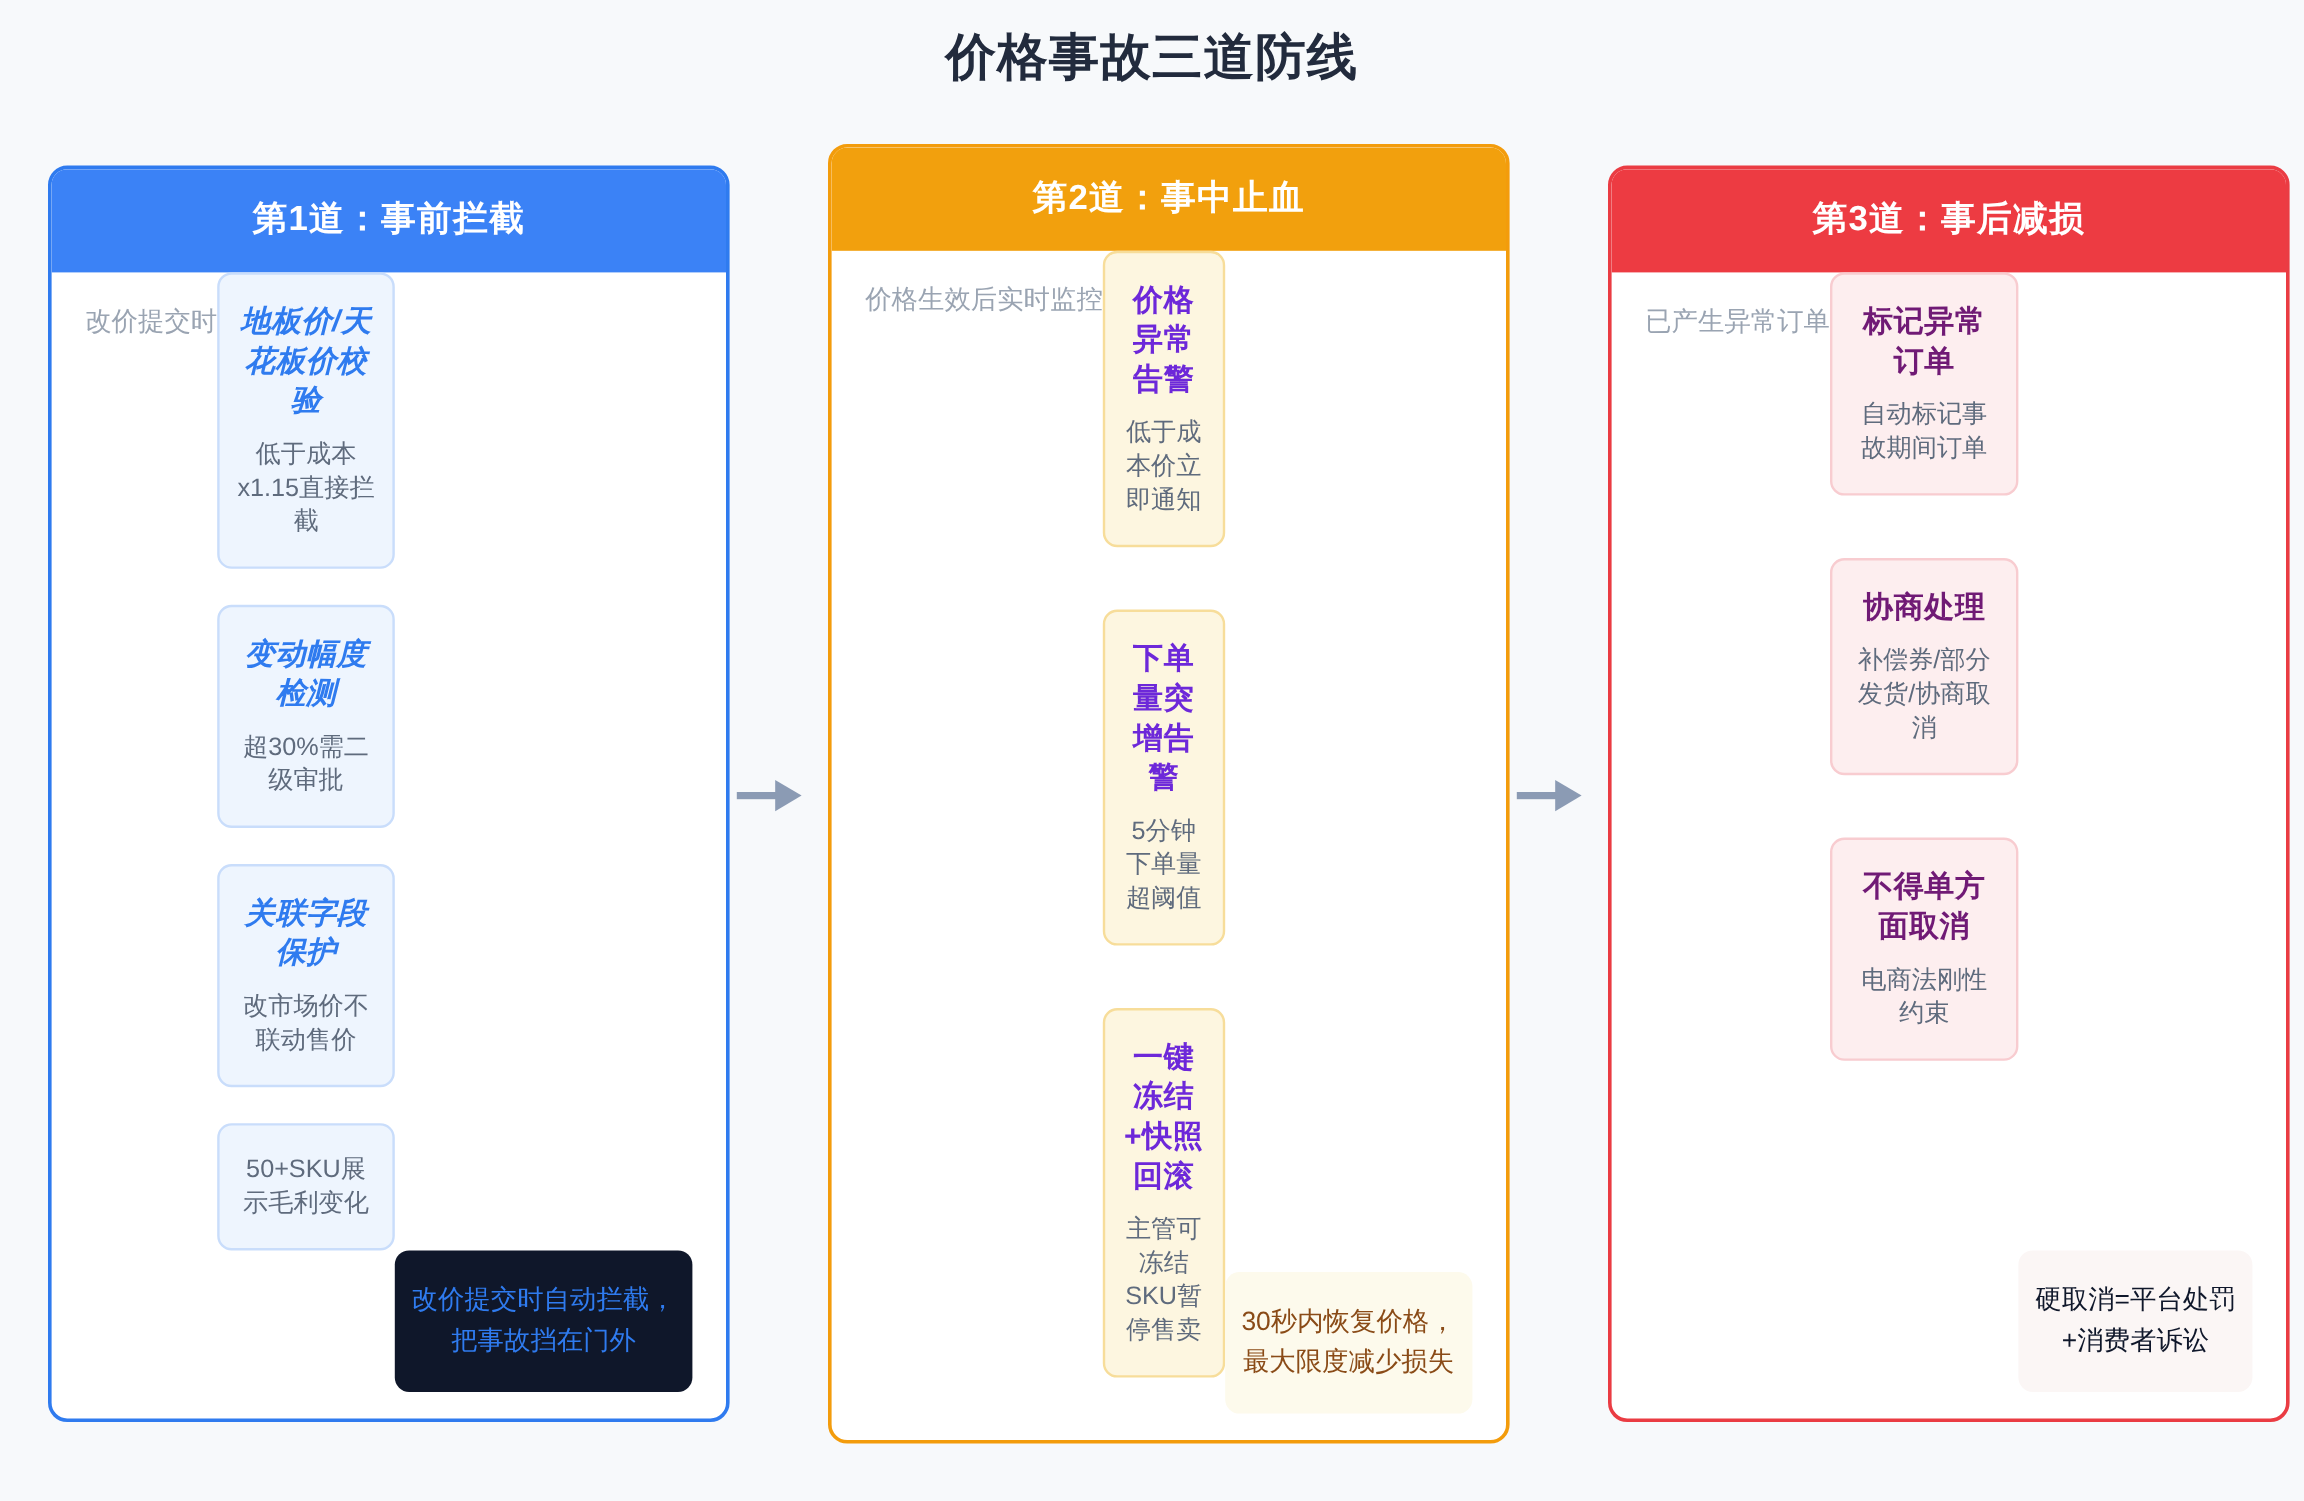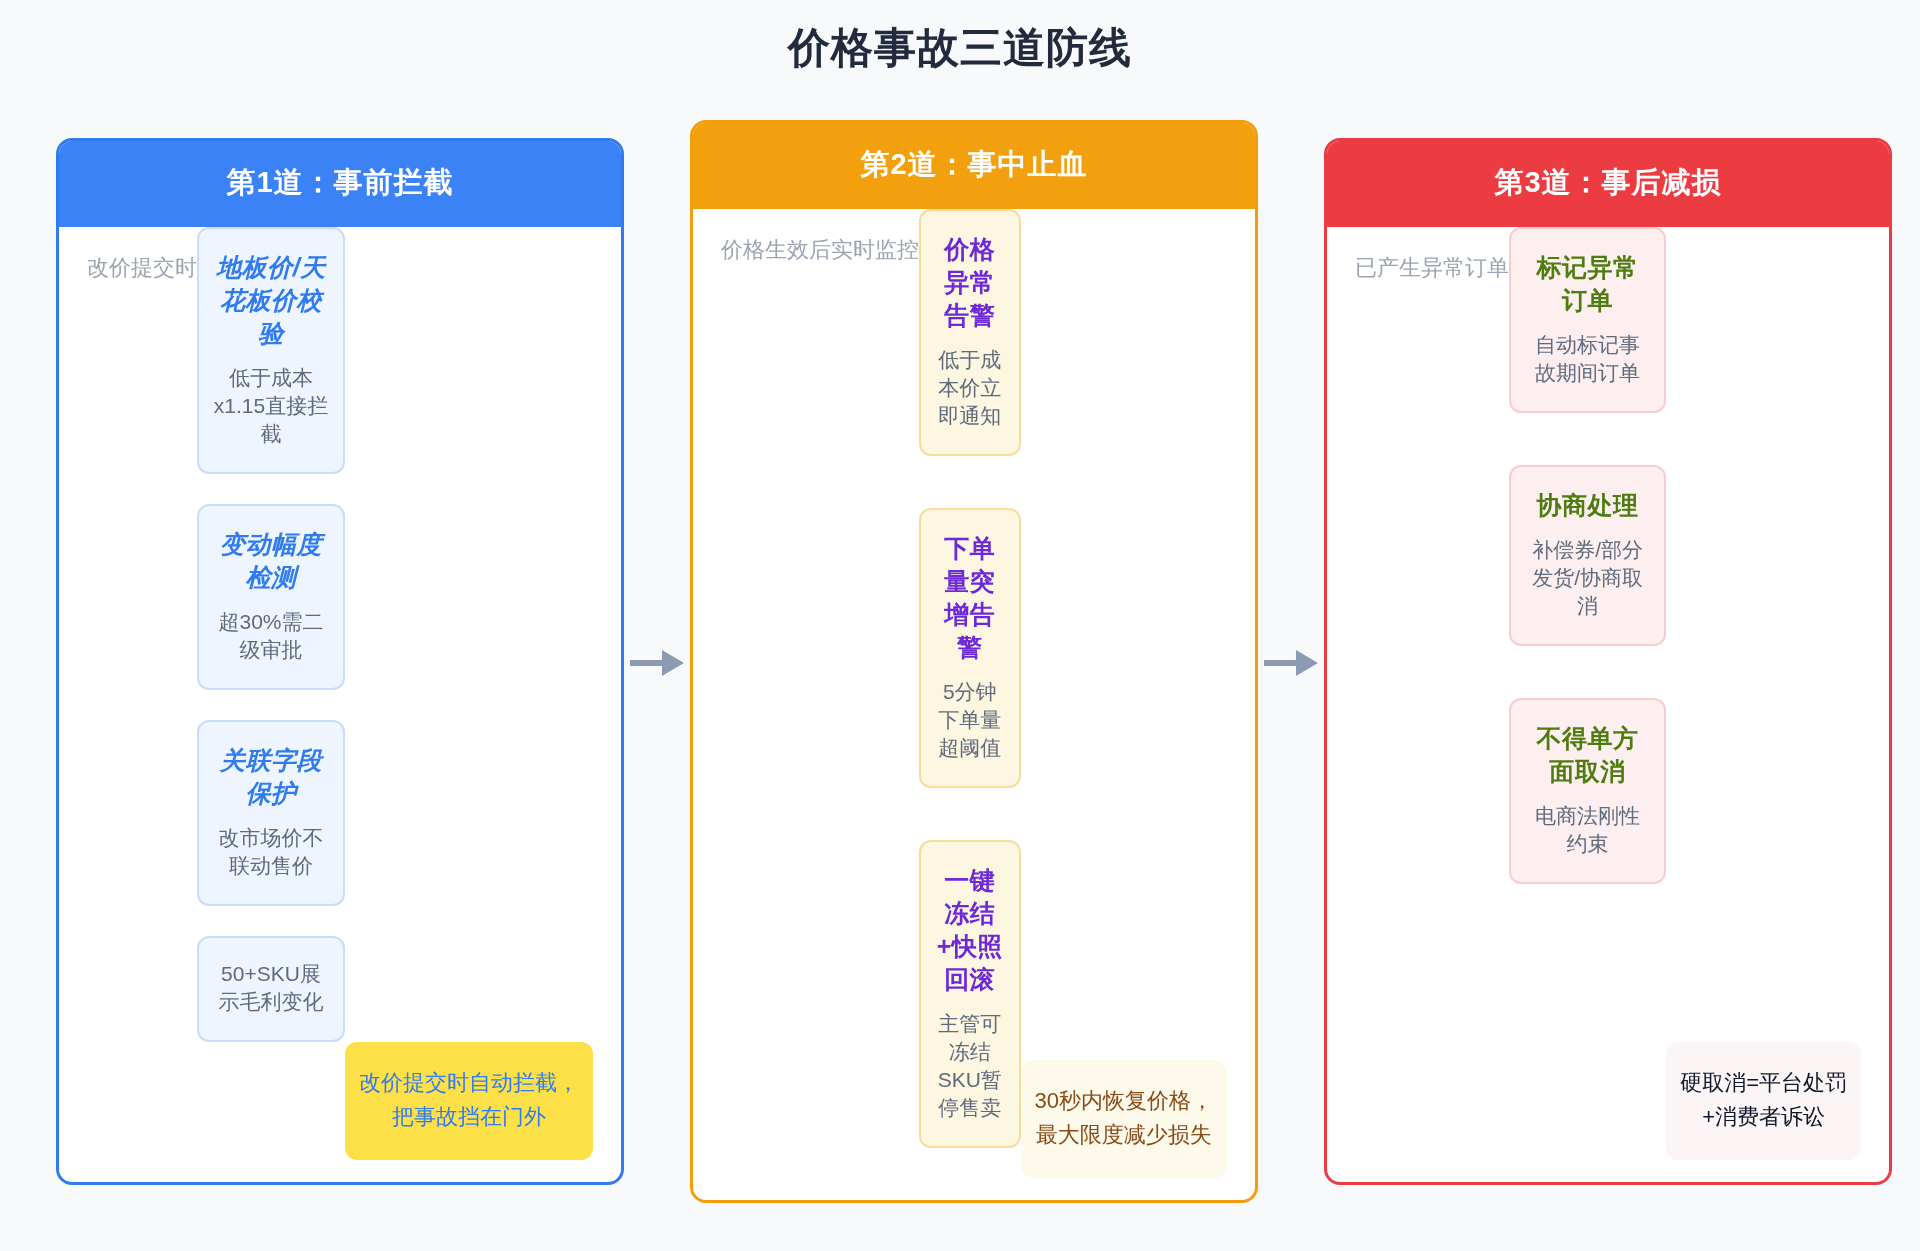--- a/index.html
+++ b/index.html
@@ -25,21 +25,21 @@
     font-weight: bold;
     color: #222b3d;
     letter-spacing: 1px;
     padding-top: 20px;
     margin: 0;
   }
   .columns {
     display: flex;
     align-items: stretch;
     justify-content: center;
-    gap: 0px;
+    gap: 16px;
     padding: 44px 80px 0 108px;
     box-sizing: border-box;
   }
   .col-wrap {
     display: flex;
     align-items: center;
   }
   .column {
     width: 568px;
     border-radius: 16px;
@@ -126,32 +126,32 @@
     height: 0;
     border-top: 13px solid transparent;
     border-bottom: 13px solid transparent;
     border-left: 22px solid #8b9bb4;
   }
   
   .c1 { border-color: #2f7bef; }
   .c1 .col-header { background: #3b82f6; }
   .c1 .card { background: #eef5fe; border-color: #c9ddfb; }
   .c1 .card-title { color: #2f7bef; font-style: italic; }
-  .c1 .footer-box { background: #fde047; color: #2f7bef; }
+  .c1 .footer-box { background: #0f172a; color: #2f7bef; }
   
   .c2 { border-color: #f39c0c; }
   .c2 .col-header { background: #f2a00d; }
   .c2 .card { background: #fdf6e0; border-color: #f7dd9a; }
   .c2 .card-title { color: #6d28d9; }
   .c2 .footer-box { background: #fdfaec; color: #8a4b17; }
   
   .c3 { border-color: #ea3c43; }
   .c3 .col-header { background: #ed3b42; }
   .c3 .card { background: #fdeeef; border-color: #f8ccd0; }
-  .c3 .card-title { color: #4d7c0f; font-family: Liberation Serif, serif; }
+  .c3 .card-title { color: #701a75; font-family: Liberation Serif, serif; }
   .c3 .footer-box { background: #fbf6f5; color: #0f172a; }
 </style>
 </head>
 <body>
 
 <div class="page">
 
   <h1 class="page-title">价格事故三道防线</h1>
 
   <div class="columns">

